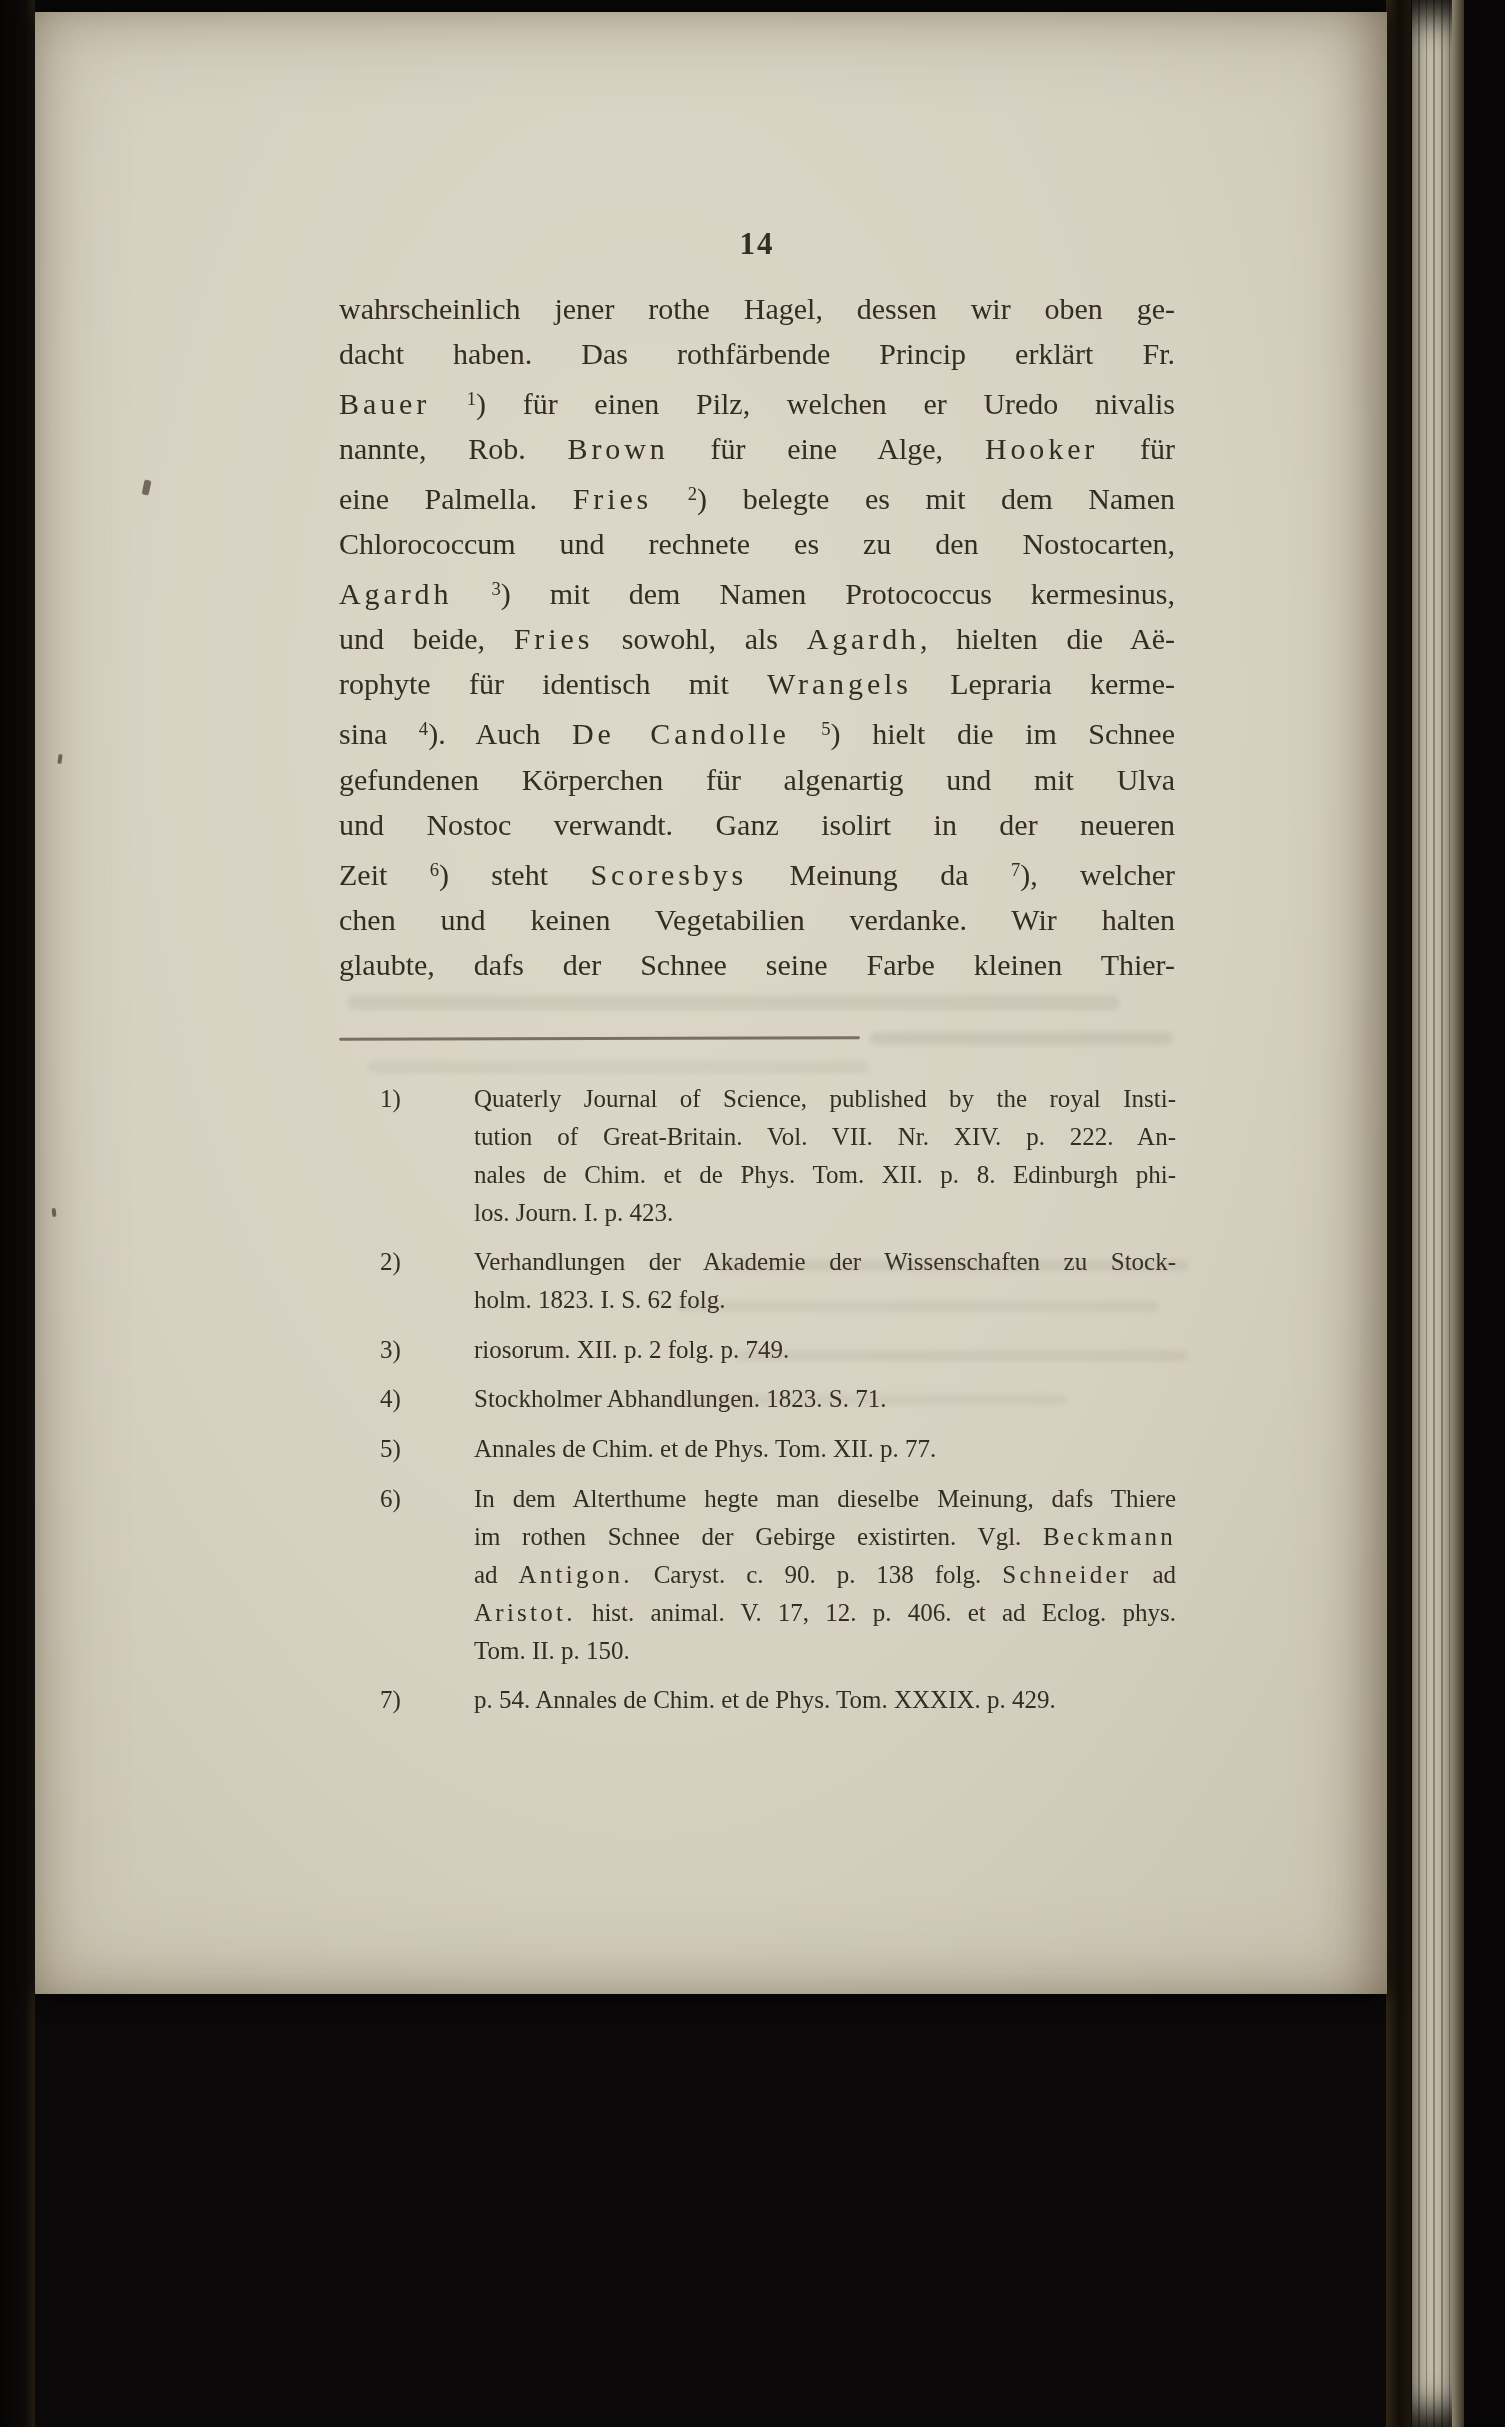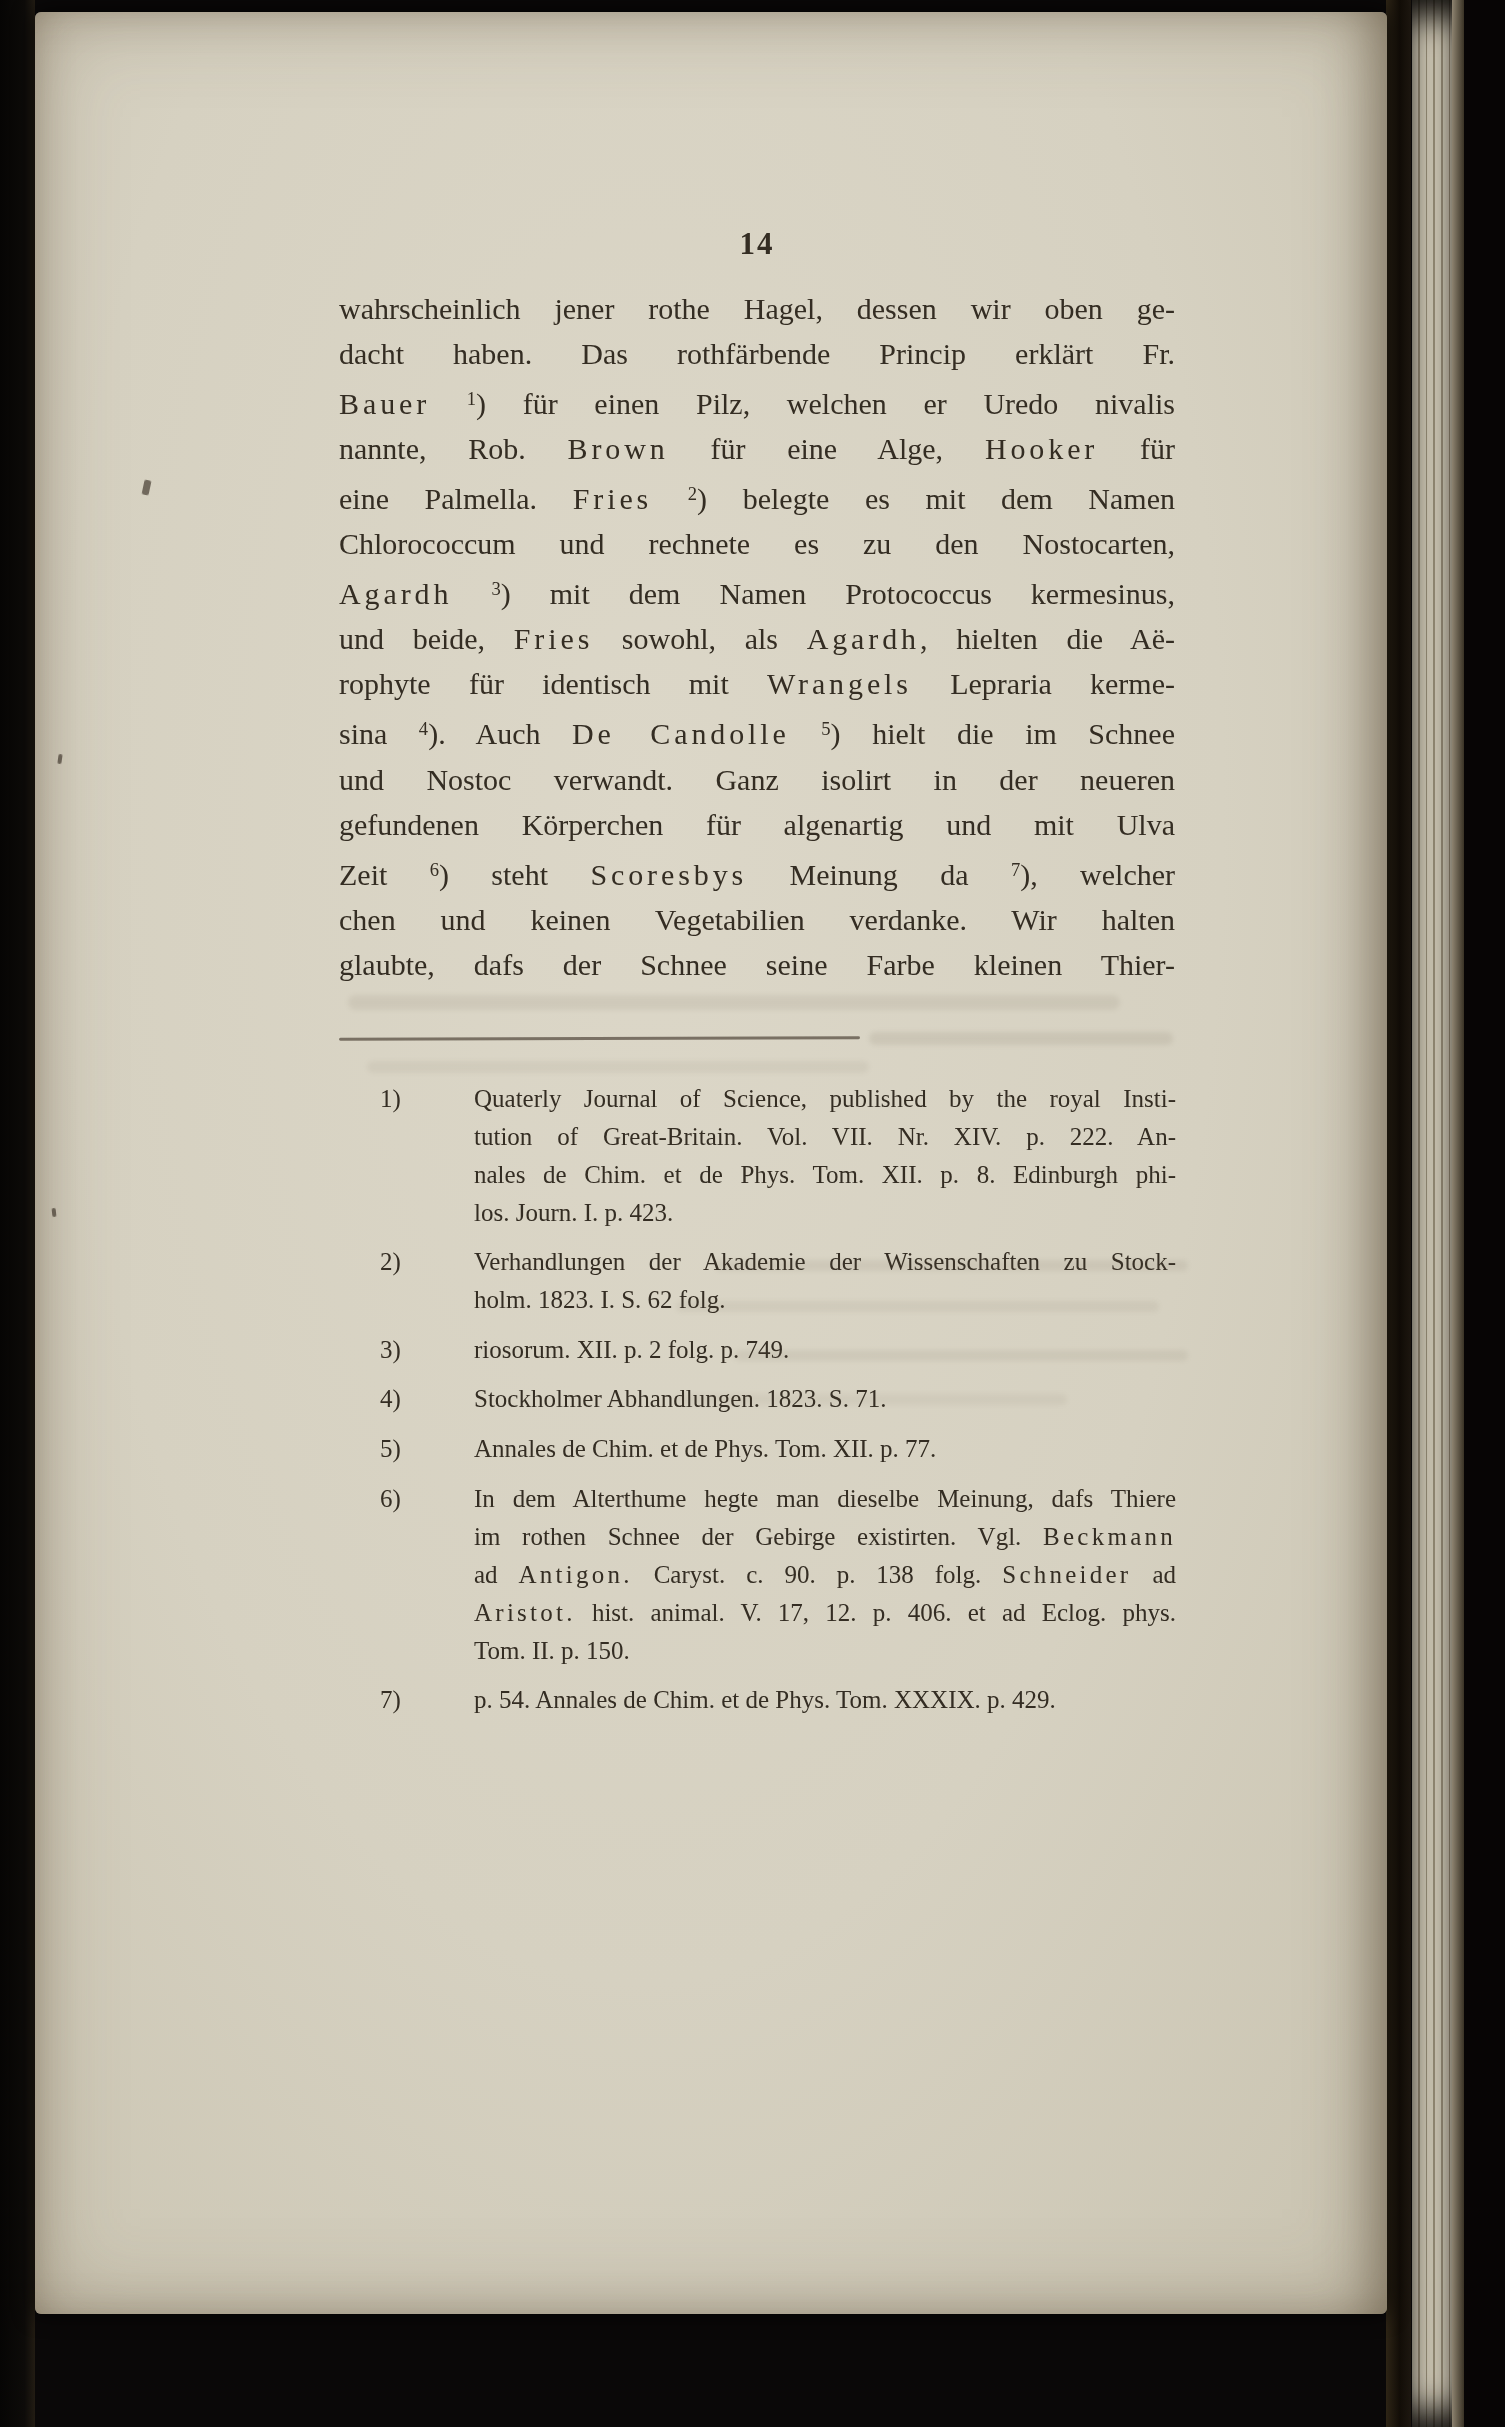--- a/index.html
+++ b/index.html
@@ -28,29 +28,29 @@
     position: absolute; left: 1452px; top: 0; width: 11.6px; height: 100%;
     background: linear-gradient(90deg, #8d8370 0%, #3a3326 100%);
   }
   .right-black {
     position: absolute; left: 1464px; top: 0; width: 42px; height: 100%;
     background: #070505;
   }
 
   
   .page {
-    position: absolute; left: 35px; top: 11.6px; width: 1352px; height: 2302px;
+    position: absolute; left: 35px; top: 11.6px; width: 1352px; height: 1982px;
     background: radial-gradient(ellipse at 45% 35%,
       var(--paper, #dcd7c8) 0%, #d6d1c1 55%, #c9c3b0 100%);
     box-shadow:
       inset 0 0 87px rgba(96, 80, 58, 0.35),
       inset -33px 0 53px -23px rgba(70, 55, 35, 0.5),
       inset 21px 0 39px -23px rgba(80, 65, 45, 0.35),
       0 0 21px rgba(0, 0, 0, 0.85);
-    border-radius: 6px;
+    border-radius: 1px;
     color: var(--ink, #342d23);
   }
 
   .page-number {
     position: absolute; left: 304px; top: 214px; width: 836px;
     text-align: center;
     font-size: 31px; font-weight: bold; letter-spacing: 1.9px;
   }
 
   .body-text { position: absolute; left: 304px; top: 274px; width: 836px; }
@@ -111,22 +111,22 @@
       <div class="body-line"><span class="seg seg-n">wahrscheinlich jener rothe Hagel, dessen wir oben ge-</span></div>
       <div class="body-line"><span class="seg seg-n">dacht haben. Das rothfärbende Princip erklärt Fr.</span></div>
       <div class="body-line"><span class="seg seg-sp">Bauer</span><span class="seg seg-n"> </span><span class="seg seg-sup">1</span><span class="seg seg-n">) für einen Pilz, welchen er </span><span class="seg seg-i">Uredo nivalis</span></div>
       <div class="body-line"><span class="seg seg-n">nannte, Rob. </span><span class="seg seg-sp">Brown</span><span class="seg seg-n"> für eine Alge, </span><span class="seg seg-sp">Hooker</span><span class="seg seg-n"> für</span></div>
       <div class="body-line"><span class="seg seg-n">eine </span><span class="seg seg-i">Palmella.</span><span class="seg seg-n"> </span><span class="seg seg-sp">Fries</span><span class="seg seg-n"> </span><span class="seg seg-sup">2</span><span class="seg seg-n">) belegte es mit dem Namen</span></div>
       <div class="body-line"><span class="seg seg-i">Chlorococcum</span><span class="seg seg-n"> und rechnete es zu den Nostocarten,</span></div>
       <div class="body-line"><span class="seg seg-sp">Agardh</span><span class="seg seg-n"> </span><span class="seg seg-sup">3</span><span class="seg seg-n">) mit dem Namen </span><span class="seg seg-i">Protococcus kermesinus,</span></div>
       <div class="body-line"><span class="seg seg-n">und beide, </span><span class="seg seg-sp">Fries</span><span class="seg seg-n"> sowohl, als </span><span class="seg seg-sp">Agardh</span><span class="seg seg-n">, hielten die Aë-</span></div>
       <div class="body-line"><span class="seg seg-n">rophyte für identisch mit </span><span class="seg seg-sp">Wrangels</span><span class="seg seg-n"> </span><span class="seg seg-i">Lepraria kerme-</span></div>
       <div class="body-line"><span class="seg seg-i">sina</span><span class="seg seg-n"> </span><span class="seg seg-sup">4</span><span class="seg seg-n">). Auch </span><span class="seg seg-sp">De Candolle</span><span class="seg seg-n"> </span><span class="seg seg-sup">5</span><span class="seg seg-n">) hielt die im Schnee</span></div>
+      <div class="body-line"><span class="seg seg-n">gefundenen Körperchen für algenartig und mit </span><span class="seg seg-i">Ulva</span></div>
       <div class="body-line"><span class="seg seg-n">und </span><span class="seg seg-i">Nostoc</span><span class="seg seg-n"> verwandt. Ganz isolirt in der neueren</span></div>
-      <div class="body-line"><span class="seg seg-n">gefundenen Körperchen für algenartig und mit </span><span class="seg seg-i">Ulva</span></div>
       <div class="body-line"><span class="seg seg-n">Zeit </span><span class="seg seg-sup">6</span><span class="seg seg-n">) steht </span><span class="seg seg-sp">Scoresbys</span><span class="seg seg-n"> Meinung da </span><span class="seg seg-sup">7</span><span class="seg seg-n">), welcher</span></div>
       <div class="body-line"><span class="seg seg-n">chen und keinen Vegetabilien verdanke. Wir halten</span></div>
       <div class="body-line"><span class="seg seg-n">glaubte, dafs der Schnee seine Farbe kleinen Thier-</span></div>
     </div>
 
   <div class="footnote-separator"></div>
 
   <div class="footnotes">
       <div class="footnote">
         <div class="fn-marker">1)</div>

